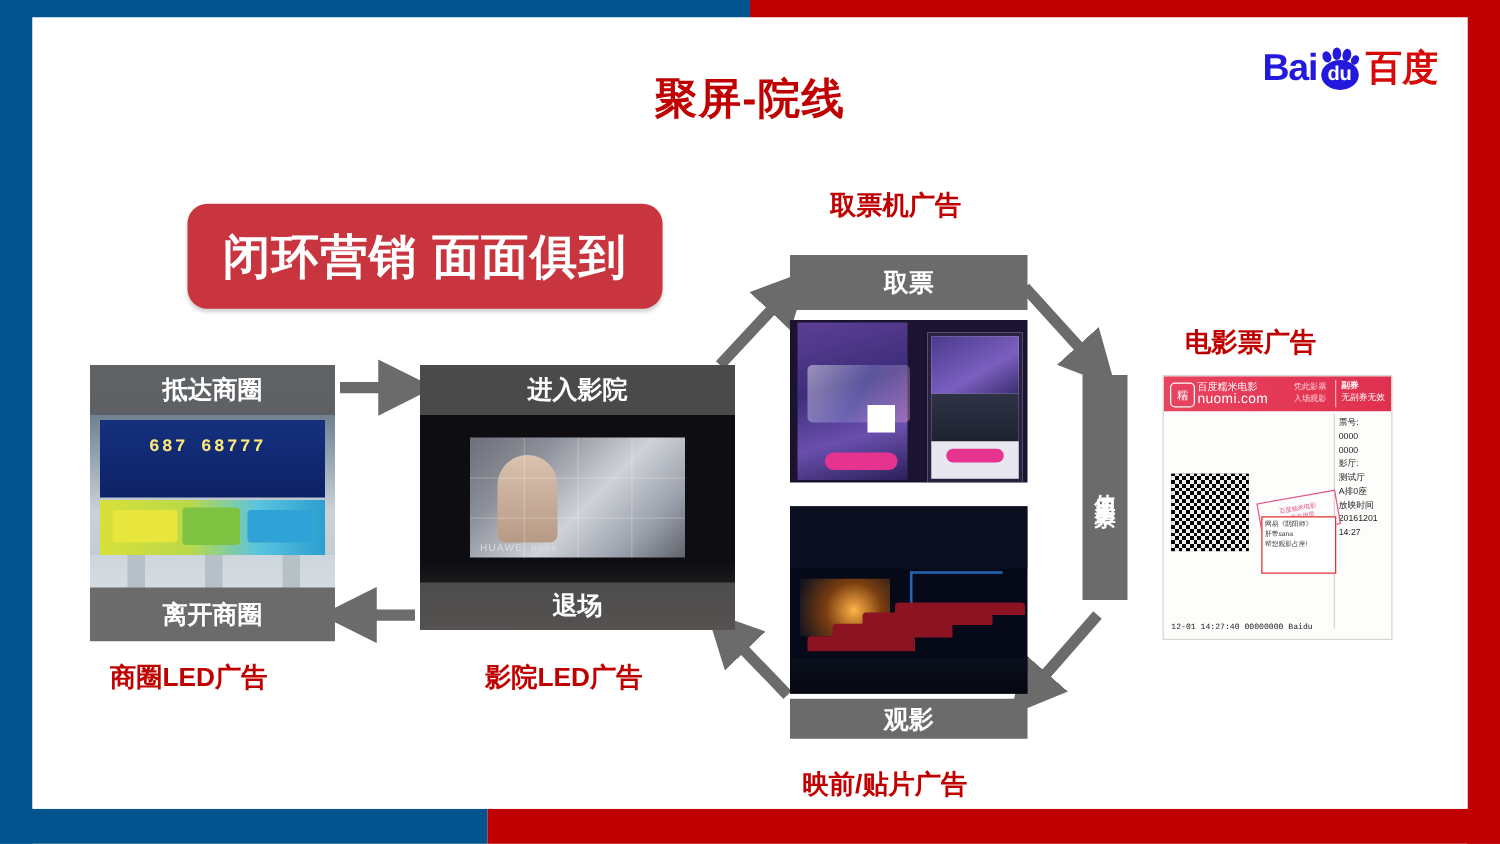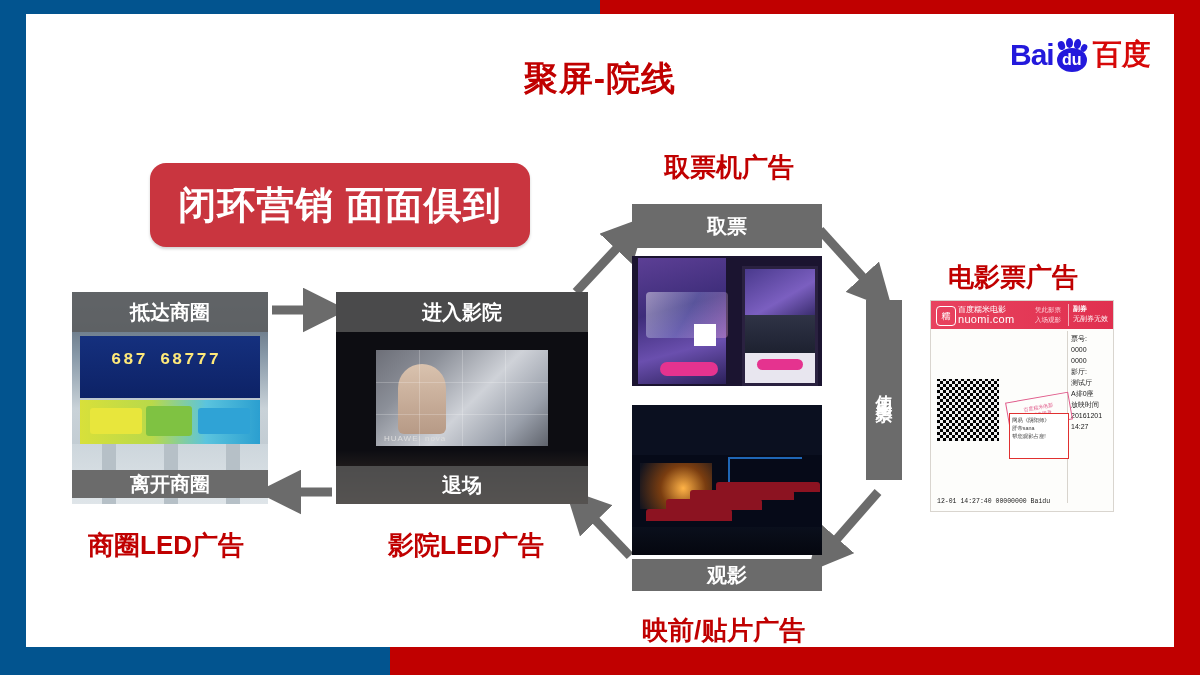--- a/index.html
+++ b/index.html
@@ -56,21 +56,21 @@
      color:#fff;font-weight:bold;text-align:center;}
   .box-label{position:absolute;background:#6b6b6b;color:#fff;font-weight:bold;
      display:flex;align-items:center;justify-content:center;text-align:center;}
 
   
   #p-arrive{left:72px;top:292px;width:196px;height:212px;
      background:linear-gradient(#7b8a99 0%,#6f7e8d 18%,#8899a8 30%,#c9d2d8 55%,#b9c4cc 100%);}
   #p-arrive .billboard{position:absolute;left:8px;top:44px;width:180px;height:62px;
      background:linear-gradient(#15307e,#0d2266);}
   #p-arrive .bbtxt{position:absolute;left:0;top:14px;width:172px;text-align:center;
-     color:#ffe97a;font-size:17px;font-weight:bold;letter-spacing:2px;font-family:"Liberation Mono",monospace;}
+     color:#ffe97a;font-size:14px;font-weight:bold;letter-spacing:2px;font-family:"Liberation Mono",monospace;}
   #p-arrive .ledrow{position:absolute;left:8px;top:108px;width:180px;height:44px;
      background:linear-gradient(90deg,#d8e03a,#b9d94a 40%,#5bc4de 70%,#2b9fd0);}
   #p-arrive .ledrow .s1{position:absolute;left:10px;top:8px;width:52px;height:26px;background:#e8e63c;border-radius:3px;}
   #p-arrive .ledrow .s2{position:absolute;left:66px;top:6px;width:46px;height:30px;background:#7fc242;border-radius:3px;}
   #p-arrive .ledrow .s3{position:absolute;left:118px;top:8px;width:52px;height:26px;background:#2fa3d6;border-radius:3px;}
   #p-arrive .base{position:absolute;left:0;bottom:0;width:100%;height:60px;
      background:linear-gradient(#cdd6dc,#dfe5e9);}
   #p-arrive .pil{position:absolute;bottom:0;width:14px;height:60px;background:#b6c0c7;}
 
   
@@ -138,21 +138,21 @@
   #p-ticket .stamp{position:absolute;left:76px;top:96px;width:62px;height:26px;
      border:1.2px solid #e05a8a;transform:rotate(-10deg);color:#e05a8a;font-size:5px;
      display:flex;flex-direction:column;align-items:center;justify-content:center;line-height:7px;}
   #p-ticket .foot{position:absolute;left:6px;bottom:6px;font-size:6.5px;color:#222;font-family:"Liberation Mono",monospace;}
 
   
   #lbl-use{left:866px;top:300px;width:36px;height:180px;
     writing-mode:vertical-rl;text-orientation:upright;font-size:17px;letter-spacing:4px;}
 
   
-  .redcap{position:absolute;color:#c00000;font-weight:bold;font-size:26px;white-space:nowrap;}
+  .redcap{position:absolute;color:#c00000;font-weight:bold;font-size:21px;white-space:nowrap;}
 
   
   .arrows{position:absolute;left:0;top:0;width:1200px;height:675px;pointer-events:none;}
 </style>
 </head>
 <body>
 
 <div class="slide">
 
   <div class="bar bar-top-left"></div>
@@ -225,21 +225,21 @@
       <div class="wallgridv" style="left:129px"></div>
       <div class="wallgridh" style="top:32px"></div>
       <div class="wallgridh" style="top:64px"></div>
     </div>
     <div class="logo2">HUAWEI nova</div>
     <div class="glow"></div>
     <div class="cap" style="top:0;height:40px;line-height:40px;font-size:20px;">进入影院</div>
     <div class="cap" style="bottom:0;height:38px;line-height:38px;font-size:20px;">退场</div>
   </div>
 
-  <div class="box-label" id="lbl-leave" style="left:72px;top:470px;width:196px;height:28px;font-size:20px;">离开商圈</div>
+  <div class="box-label" id="lbl-leave" style="left:72px;top:470px;width:196px;height:43px;font-size:20px;">离开商圈</div>
 
   <div class="photo" id="p-kiosk">
     <div class="scr1">
       <div class="chars"></div>
       <div class="qr"></div>
       <div class="pinkbtn"></div>
     </div>
     <div class="scr2">
       <div class="top"></div>
         <div class="mid"></div>

